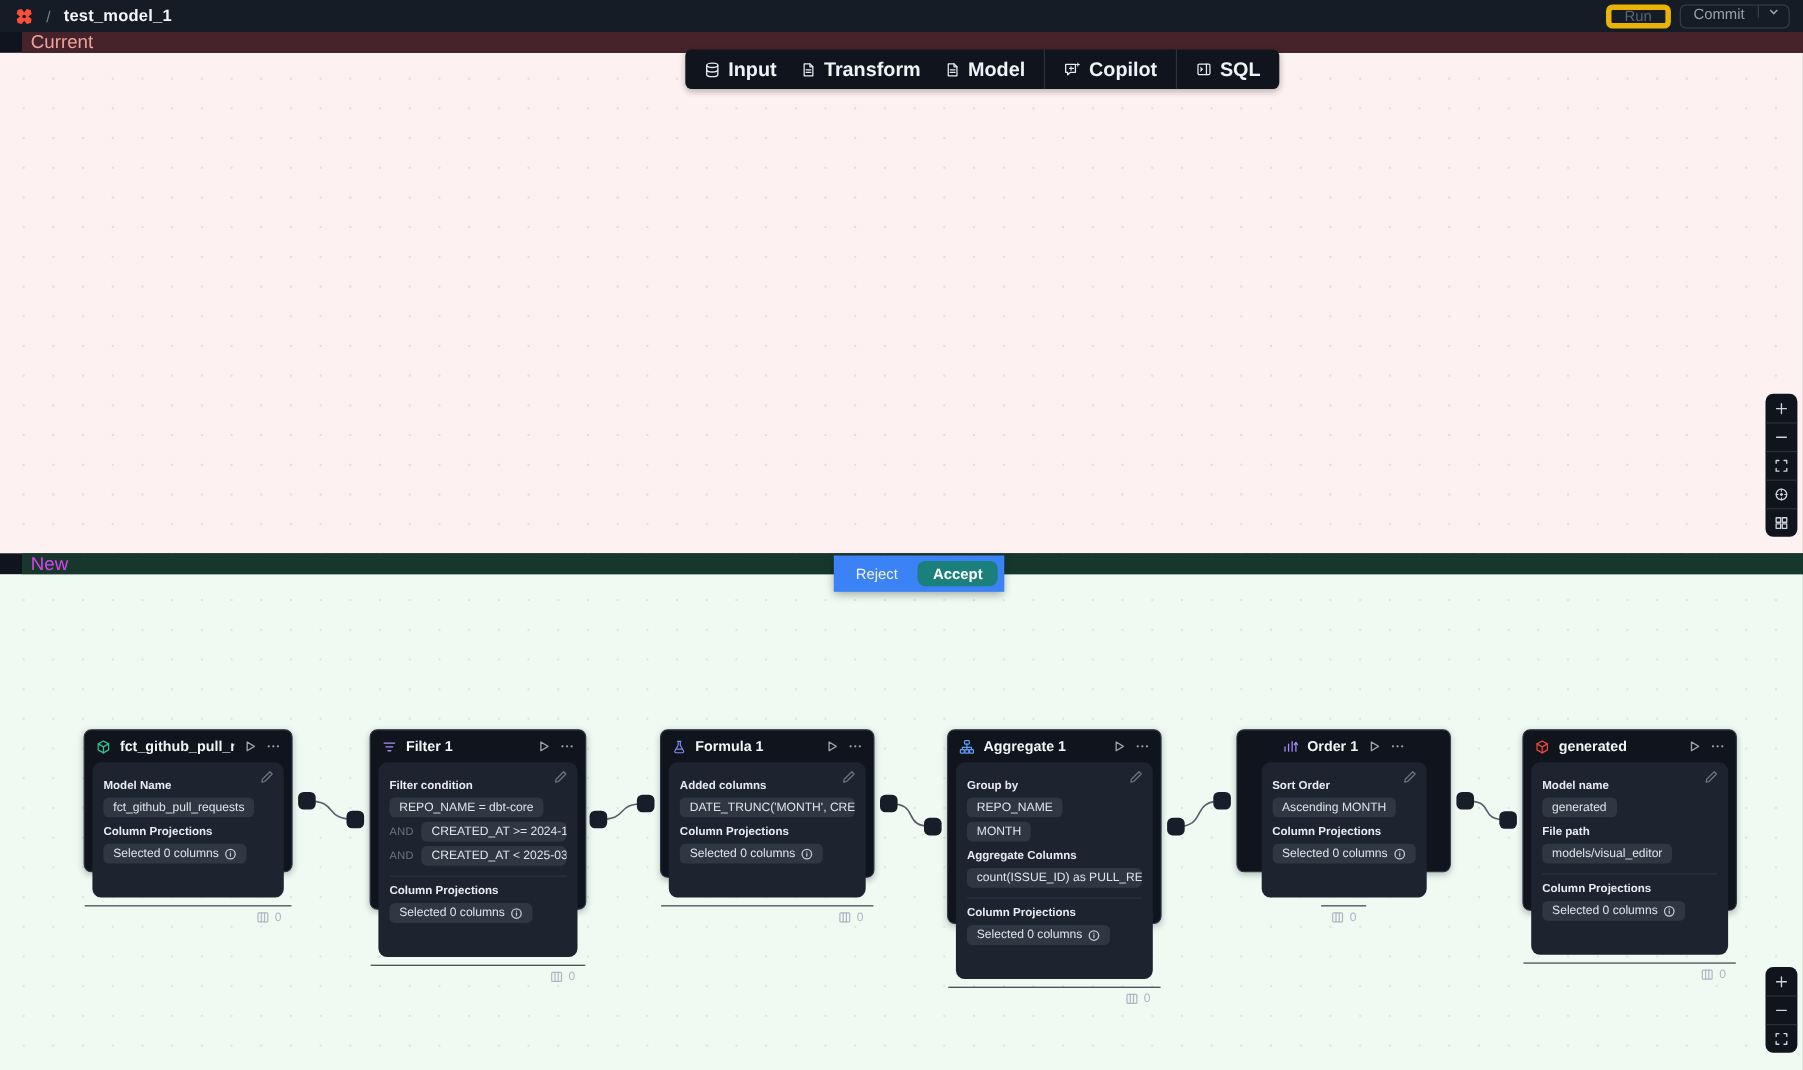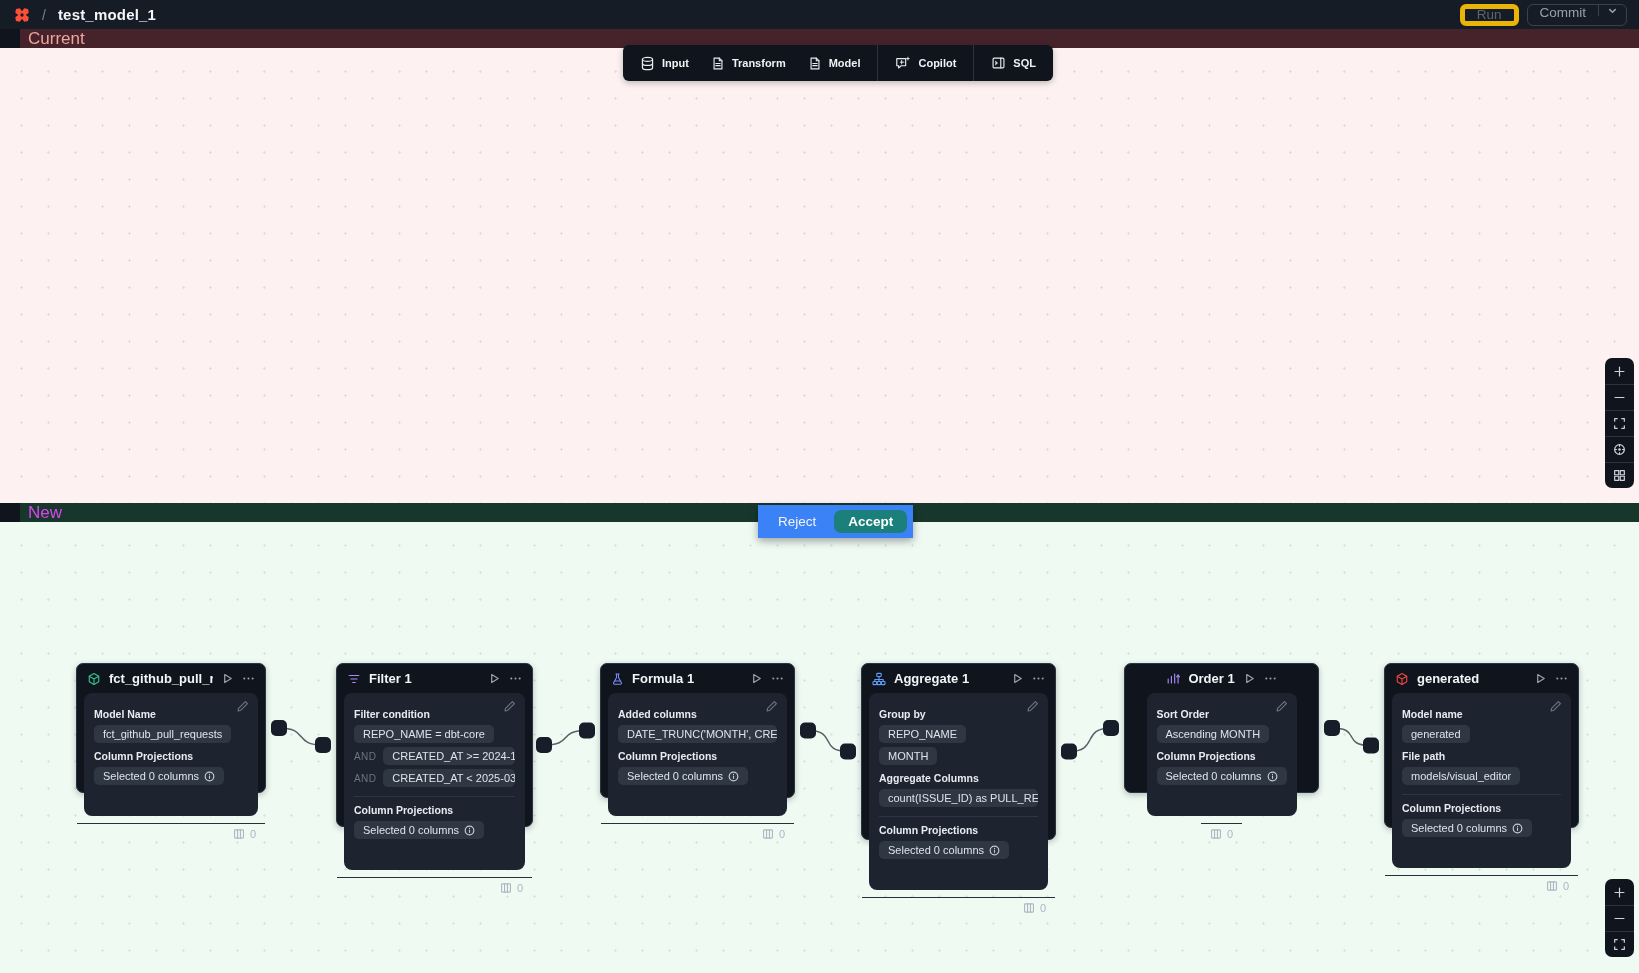--- a/index.html
+++ b/index.html
@@ -26,21 +26,21 @@
   .canvas { position:absolute; left:0; width:1639px; }
   .current-canvas { top:48px; height:455px; background:#fdf1f1;
     background-image:radial-gradient(circle,#eed8d8 1.2px,transparent 1.3px); background-size:27px 27px; background-position:8px 10px; }
   .new-canvas { top:522px; height:451px; background:#effaf3;
     background-image:radial-gradient(circle,#d6e9dd 1.2px,transparent 1.3px); background-size:27px 27px; background-position:8px 10px; }
 
   
   .toolbar { position:absolute; left:623px; top:-3px; height:36px; background:#10151d; border-radius:6px; display:flex; align-items:stretch; z-index:10; box-shadow:0 2px 6px rgba(0,0,0,.25); }
   .tb-group { display:flex; align-items:center; padding:0 6px; }
   .tb-sep { width:1px; background:#2b333f; margin:0; }
-  .tb-item { display:flex; align-items:center; gap:7px; color:#f0f2f5; font-size:11px; font-weight:bold; padding:0 11px; cursor:pointer; }
+  .tb-item { display:flex; align-items:center; gap:7px; color:#f0f2f5; font-size:18px; font-weight:bold; padding:0 11px; cursor:pointer; }
   .tb-item .icon { display:flex; color:#e8ebef; }
 
   
   .flow-controls { position:absolute; right:5px; width:29px; background:#10151d; border-radius:7px; display:flex; flex-direction:column; z-index:10; overflow:hidden; }
   .flow-controls.top { top:310px; }
   .flow-controls.bottom { top:357px; }
   .ctl-btn { height:26px; display:flex; align-items:center; justify-content:center; color:#cdd3db; cursor:pointer; }
   .ctl-btn + .ctl-btn { border-top:1px solid #2b333f; }
 
   

